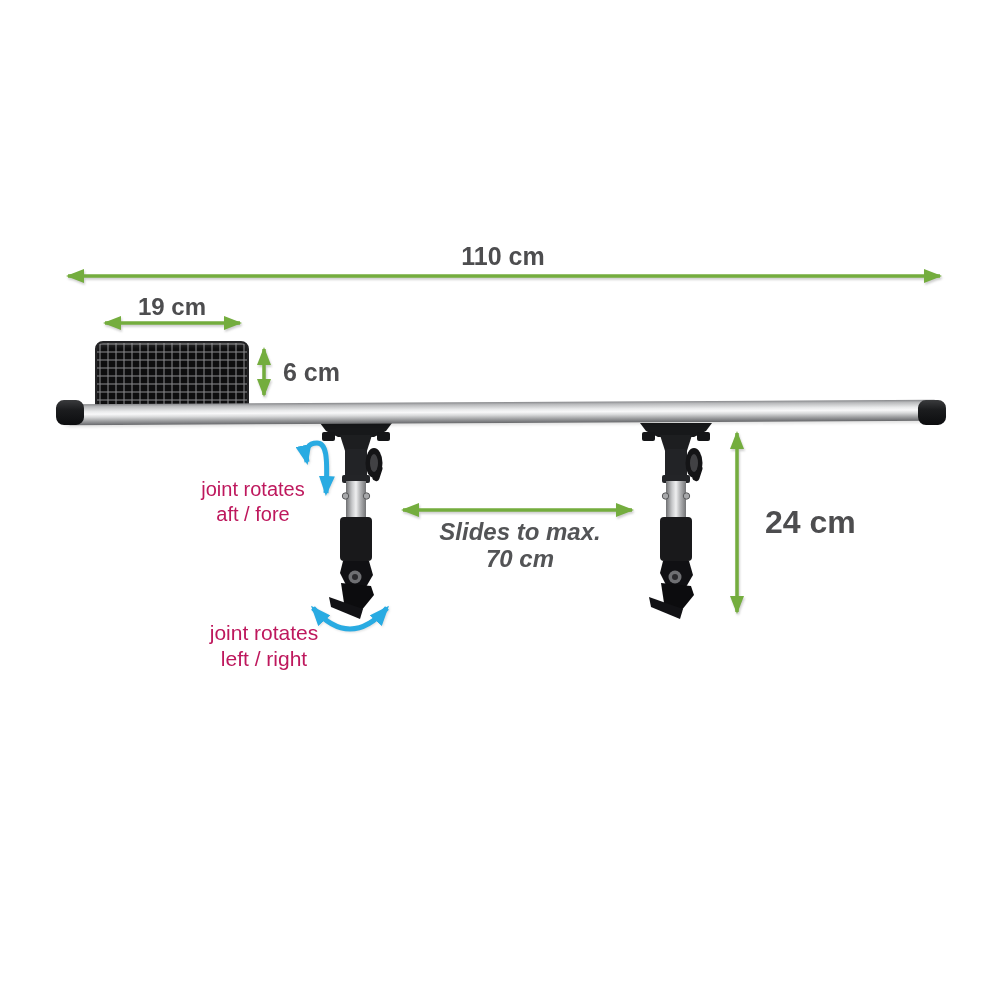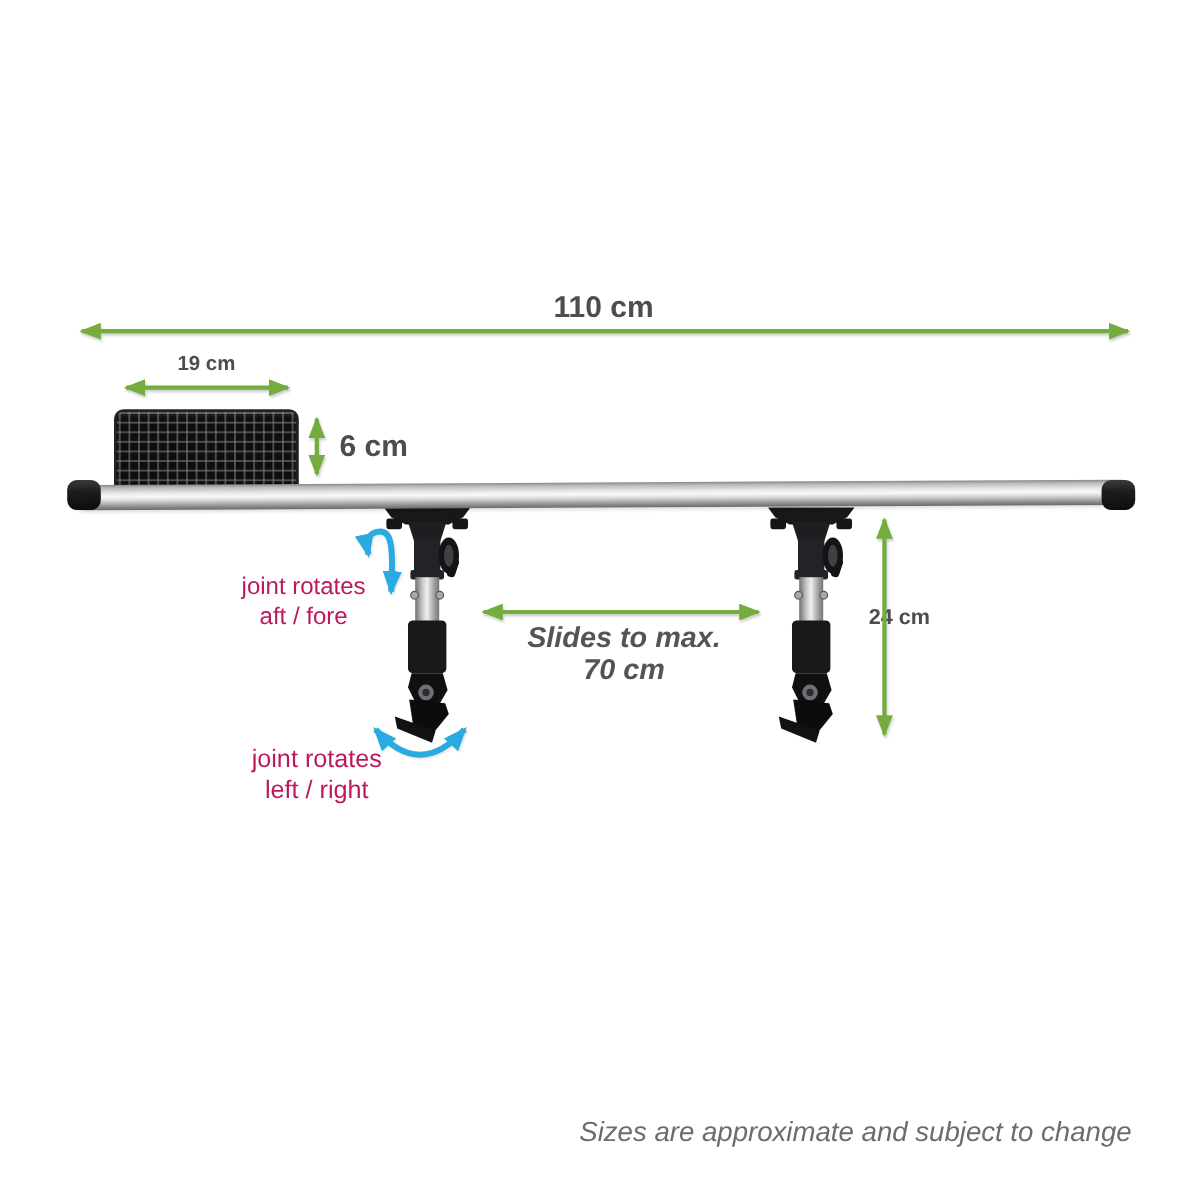--- a/index.html
+++ b/index.html
@@ -121,23 +121,22 @@
       <line x1="737" y1="433" x2="737" y2="612" marker-start="url(#gh)" marker-end="url(#gh)"></line>
       <line x1="403" y1="510" x2="632" y2="510" marker-start="url(#gh)" marker-end="url(#gh)"></line>
     </g>
     <g class="blue" stroke="#29abe2" stroke-width="5" fill="none">
       <path d="M 307 462 C 304 448 309 443 317 443 C 326 443 328 455 326 493" marker-start="url(#bh)" marker-end="url(#bh)"></path>
       <path d="M 313 608 Q 350 650 387 608" marker-start="url(#bh)" marker-end="url(#bh)"></path>
     </g>
   </svg>
 
   <div class="lbl dim center" style="left:403px;top:242px;width:200px;">110 cm</div>
-  <div class="lbl dim center" style="left:97px;top:293px;width:150px;font-size:17px;">19 cm</div>
+  <div class="lbl dim center" style="left:97px;top:293px;width:150px;font-size:24px;">19 cm</div>
   <div class="lbl dim" style="left:283px;top:358px;">6 cm</div>
-  <div class="lbl dim" style="left:724px;top:504px;font-size:18px;">24 cm</div>
+  <div class="lbl dim" style="left:765px;top:504px;font-size:32px;">24 cm</div>
   <div class="lbl slide center" style="left:400px;top:519px;width:240px;">Slides to max.
 70 cm</div>
   <div class="lbl joint center" style="left:153px;top:477px;width:200px;">joint rotates
 aft / fore</div>
   <div class="lbl joint center" style="left:164px;top:620px;width:200px;font-size:21px;">joint rotates
 left / right</div>
-  <div class="lbl footer" style="right:57px;top:930px;">Sizes are approximate and subject to change</div>
 </div>
 
 </body></html>

